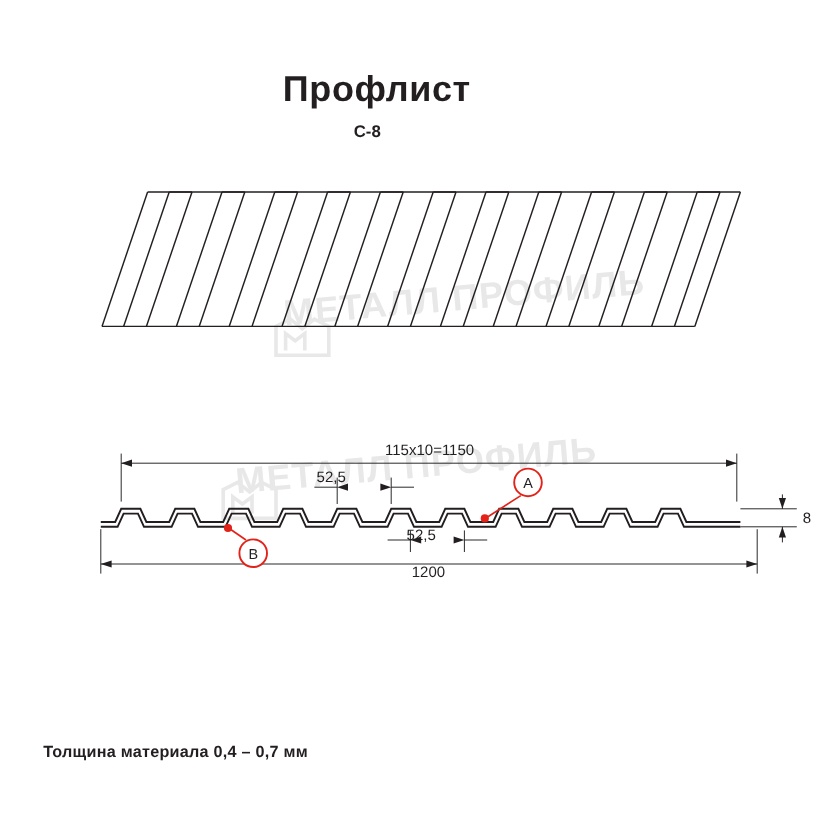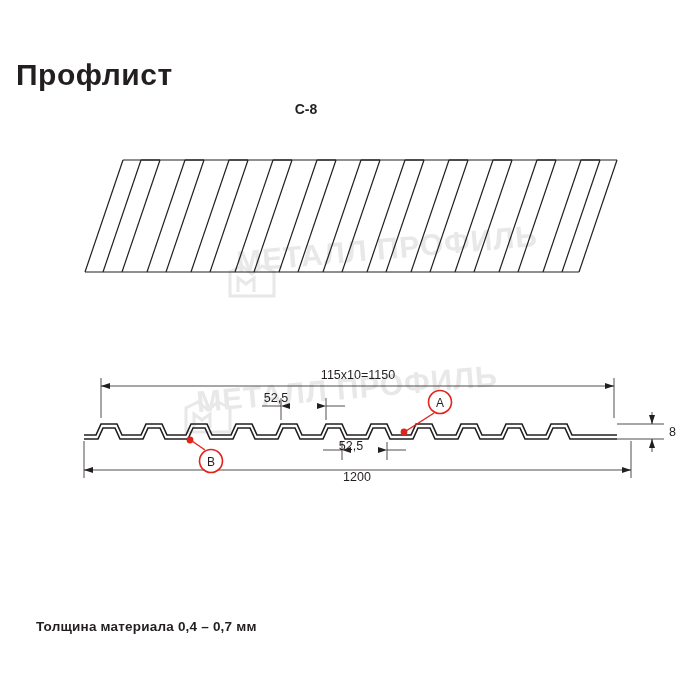--- a/index.html
+++ b/index.html
@@ -17,24 +17,24 @@
   }
   .page {
     position: absolute;
     inset: 0;
   }
   .title {
     position: absolute;
     top: 58px;
     left: 0;
     width: 628px;
+    text-align: center;
     font-size: 30px;
     font-weight: bold;
     letter-spacing: 0.5px;
-    margin-left: 16px;
   }
   .subtitle {
     position: absolute;
     top: 101px;
     left: 0;
     width: 612px;
     text-align: center;
     font-size: 14px;
     font-weight: bold;
   }

